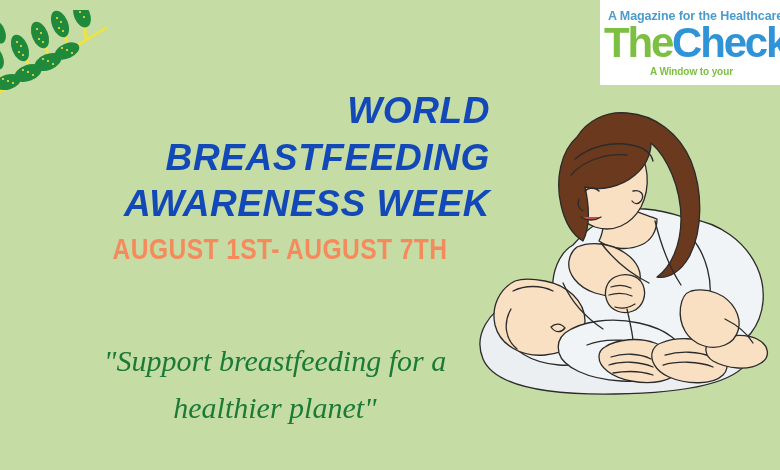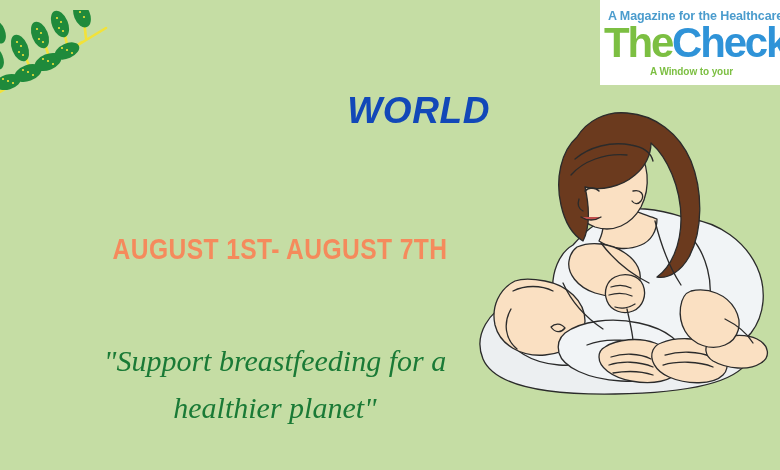--- a/index.html
+++ b/index.html
@@ -189,20 +189,22 @@
   <div id="logo-card">
     <div class="logo-tagline-top">A Magazine for the Healthcare</div>
     <div class="logo-wordmark">
       <span class="logo-word-the">The</span><span class="logo-word-check">Check</span>
     </div>
     <div class="logo-tagline-bottom">A Window to your</div>
   </div>
 
   <div id="headline">
     <div class="headline-line">WORLD</div>
+    <div class="headline-line">BREASTFEEDING</div>
+    <div class="headline-line">AWARENESS WEEK</div>
   </div>
 
   <div id="date-range">AUGUST 1ST- AUGUST 7TH</div>
 
   <div id="quote">
     <div>"Support breastfeeding for a</div>
     <div>healthier planet"</div>
   </div>
 
   <svg id="illustration" viewBox="0 0 325 300">

